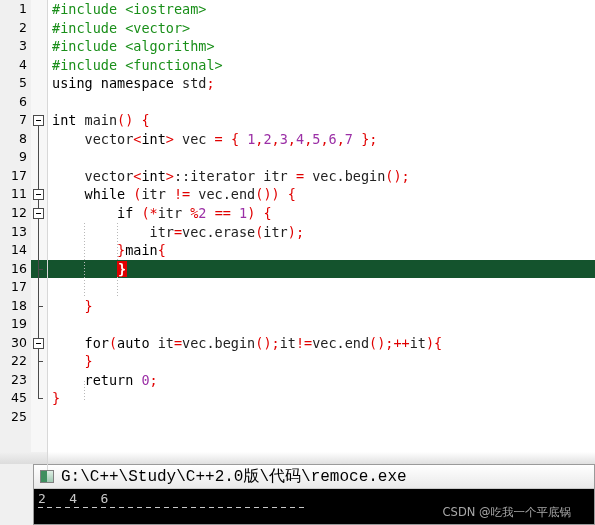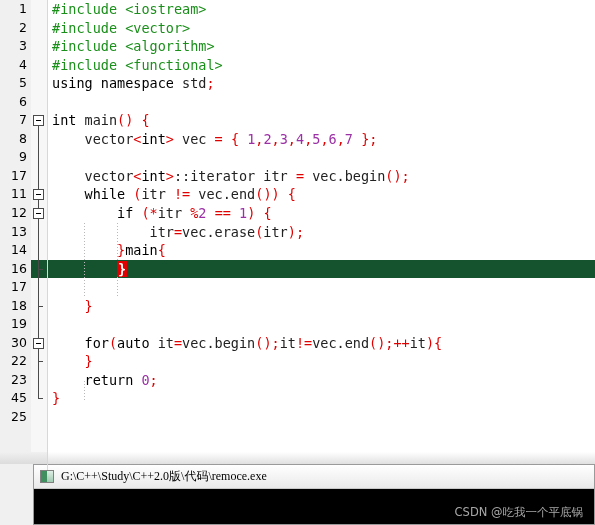--- a/index.html
+++ b/index.html
@@ -180,22 +180,22 @@
     background: #3f8f5f;
   }
   .console-icon::after {
     content: "";
     position: absolute;
     left: 6px; top: 0px;
     width: 6px; height: 11px;
     background: linear-gradient(to bottom, #dfefe5, #9fc9b2);
   }
   .console-title-text {
-    font-family: Liberation Serif, serif;
-    font-size: 12px;
+    font-family: Liberation Mono, monospace;
+    font-size: 16px;
     color: #000000;
     white-space: nowrap;
     text-align: right;
   }
   .console-body {
     background: #000000;
     height: 35px;
     padding: 2px 0 0 4px;
   }
   .console-line {
@@ -234,21 +234,21 @@
   .gutter-bottom-fade {
     position: absolute;
     left: 0; top: 452px;
     width: 48px; height: 12px;
     background: linear-gradient(to bottom, #f0f0f0, #dcdcdc);
   }
 
   
   .watermark {
     position: absolute;
-    right: 12px; bottom: 5px;
+    right: 24px; bottom: 5px;
     color: #a8a8a8;
     font-family: "DejaVu Sans", sans-serif;
     font-size: 11.5px;
     white-space: nowrap;
     z-index: 10;
   }
 </style>
 </head>
 <body>
 
@@ -454,17 +454,21 @@
   <div class="editor-bottom-fade"></div>
   <div class="gutter-bottom-fade"></div>
   <div class="strip-sep"></div>
   <div class="left-strip"></div>
 
   <div class="console">
     <div class="console-title">
       <div class="console-icon"></div>
       <div class="console-title-text">G:\C++\Study\C++2.0版\代码\remoce.exe</div>
     </div>
+    <div class="console-body">
+      <div class="console-line">2   4   6</div>
+      <div class="console-rule"></div>
+    </div>
   </div>
 
   <div class="watermark">CSDN @吃我一个平底锅</div>
 
 </div>
 
 </body></html>

